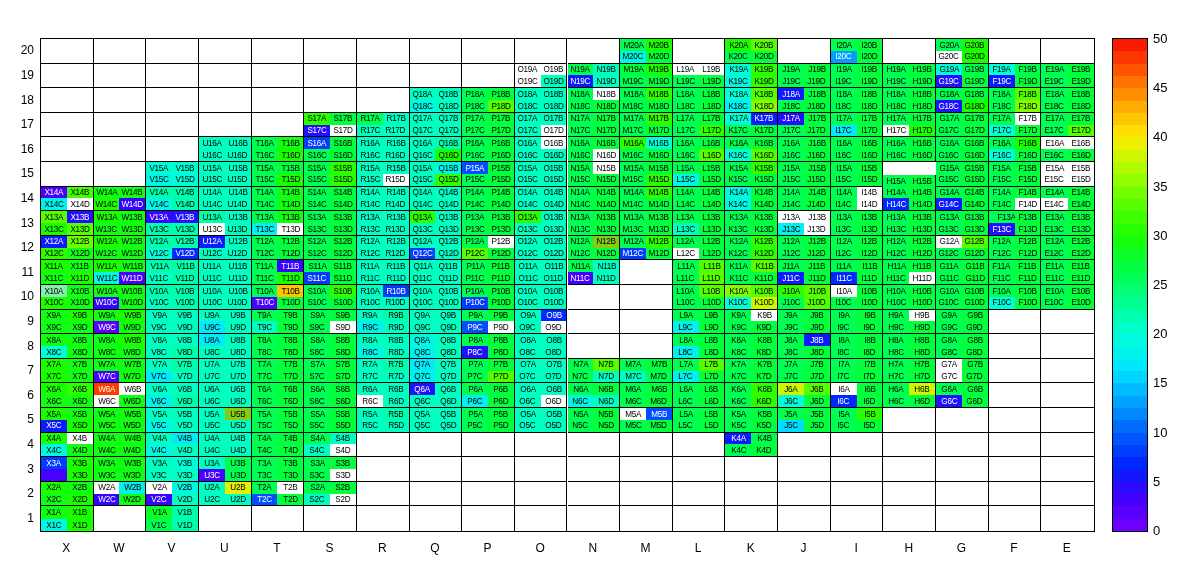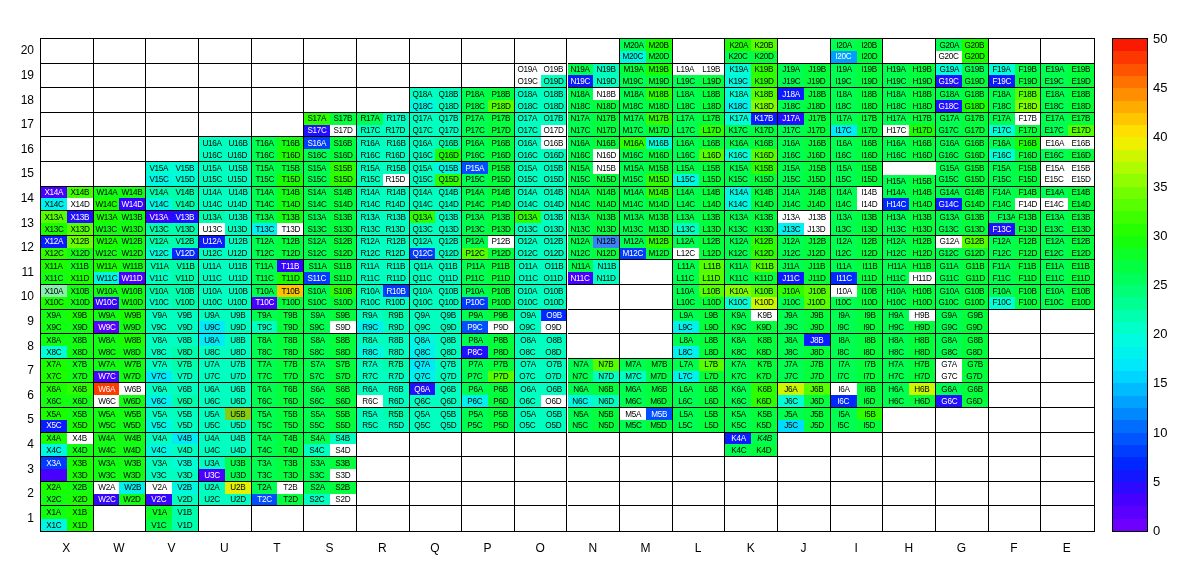--- a/index.html
+++ b/index.html
@@ -2214,21 +2214,21 @@
           <span style="color: rgb(0, 0, 0);">N13C</span>
         </div>
         <div class="quad qD" style="background: rgb(4, 255, 60);">
           <span style="color: rgb(0, 0, 0);">N13D</span>
         </div>
       </div>
       <div class="gcell" style="left: 526.5px; top: 196.8px; width: 52.65px; height: 24.6px;">
         <div class="quad qA" style="background: rgb(0, 255, 81);">
           <span style="color: rgb(0, 0, 0);">N12A</span>
         </div>
-        <div class="quad qB" style="background: #3b82f6;">
+        <div class="quad qB" style="background: #84cc16;">
           <span style="color: rgb(0, 0, 0);">N12B</span>
         </div>
         <div class="quad qC" style="background: rgb(0, 255, 81);">
           <span style="color: rgb(0, 0, 0);">N12C</span>
         </div>
         <div class="quad qD" style="background: rgb(4, 255, 60);">
           <span style="color: rgb(0, 0, 0);">N12D</span>
         </div>
       </div>
       <div class="gcell" style="left: 526.5px; top: 221.4px; width: 52.65px; height: 24.6px;">
@@ -2906,21 +2906,21 @@
           <span style="color: rgb(0, 0, 0);">K5C</span>
         </div>
         <div class="quad qD" style="background: rgb(4, 255, 60);">
           <span style="color: rgb(0, 0, 0);">K5D</span>
         </div>
       </div>
       <div class="gcell" style="left: 684.45px; top: 393.6px; width: 52.65px; height: 24.6px;">
         <div class="quad qA" style="background: rgb(11, 27, 255);">
           <span style="color: rgb(255, 255, 255);">K4A</span>
         </div>
-        <div class="quad qB" style="background: rgb(0, 255, 81); font-style: italic;">
+        <div class="quad qB" style="background: rgb(0, 255, 81);">
           <span style="color: rgb(0, 0, 0);">K4B</span>
         </div>
         <div class="quad qC" style="background: rgb(0, 255, 81);">
           <span style="color: rgb(0, 0, 0);">K4C</span>
         </div>
         <div class="quad qD" style="background: rgb(4, 255, 60);">
           <span style="color: rgb(0, 0, 0);">K4D</span>
         </div>
       </div>
       <div class="gcell" style="left: 684.45px; top: 418.2px; width: 52.65px; height: 24.6px;"></div>

